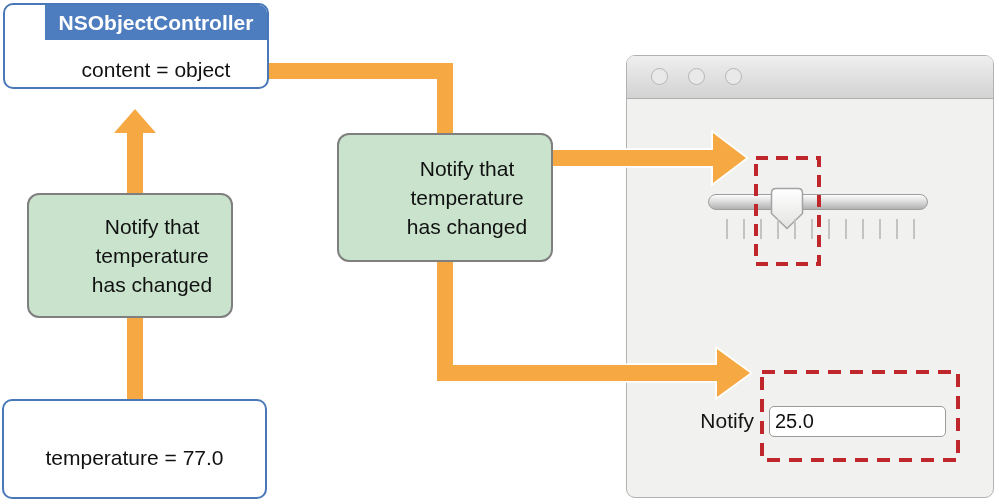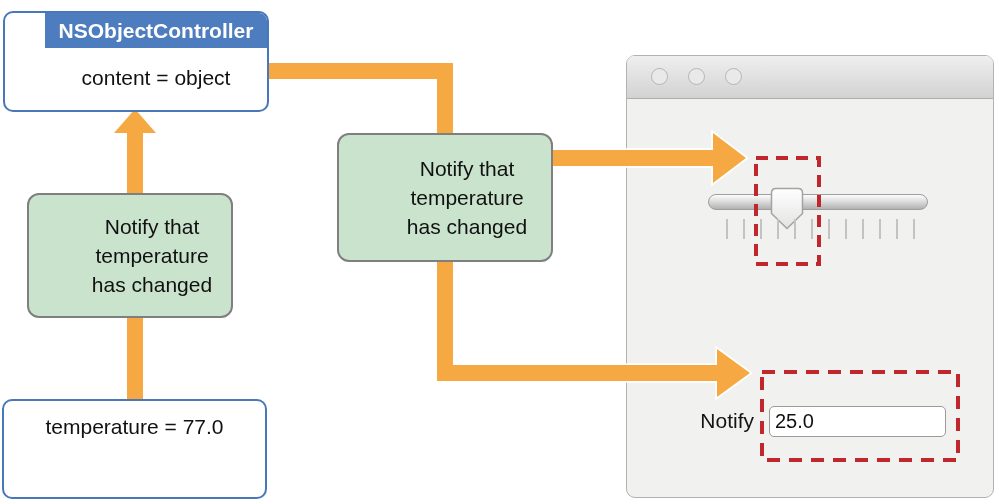--- a/index.html
+++ b/index.html
@@ -49,26 +49,26 @@
     border-radius:10px;box-sizing:border-box;overflow:hidden;
   }
   .bluebox .hdr{
     background:#4d7dbf;color:#ffffff;font-weight:bold;font-size:21px;
     text-align:center;display:flex;align-items:center;justify-content:center;
   }
   .bluebox .bdy{
     color:#111;font-size:21px;text-align:center;
     display:flex;align-items:center;justify-content:center;
   }
-  .nsoc{left:3px;top:11px;width:266px;height:101px;padding-left:40px;}
+  .nsoc{left:3px;top:3px;width:266px;height:86px;padding-left:40px;}
   .nsoc .hdr{height:35px;}
   .nsoc .bdy{height:59px;}
   .myo{left:2px;top:399px;width:265px;height:100px;}
   .myo .hdr{height:37px;}
-  .myo .bdy{height:52px;}
+  .myo .bdy{height:52px;margin-top:31px;}
   .greenbox{
     position:absolute;background:#c9e3cc;border:2px solid #7f7f7f;
     border-radius:12px;box-sizing:border-box;color:#111;font-size:21px;
     display:flex;flex-direction:column;align-items:center;justify-content:center;
     line-height:29px;text-align:center;padding-left:44px;
   }
   .green-left{left:27px;top:193px;width:206px;height:125px;}
   .green-mid{left:337px;top:133px;width:216px;height:129px;}
 </style>
 </head>

